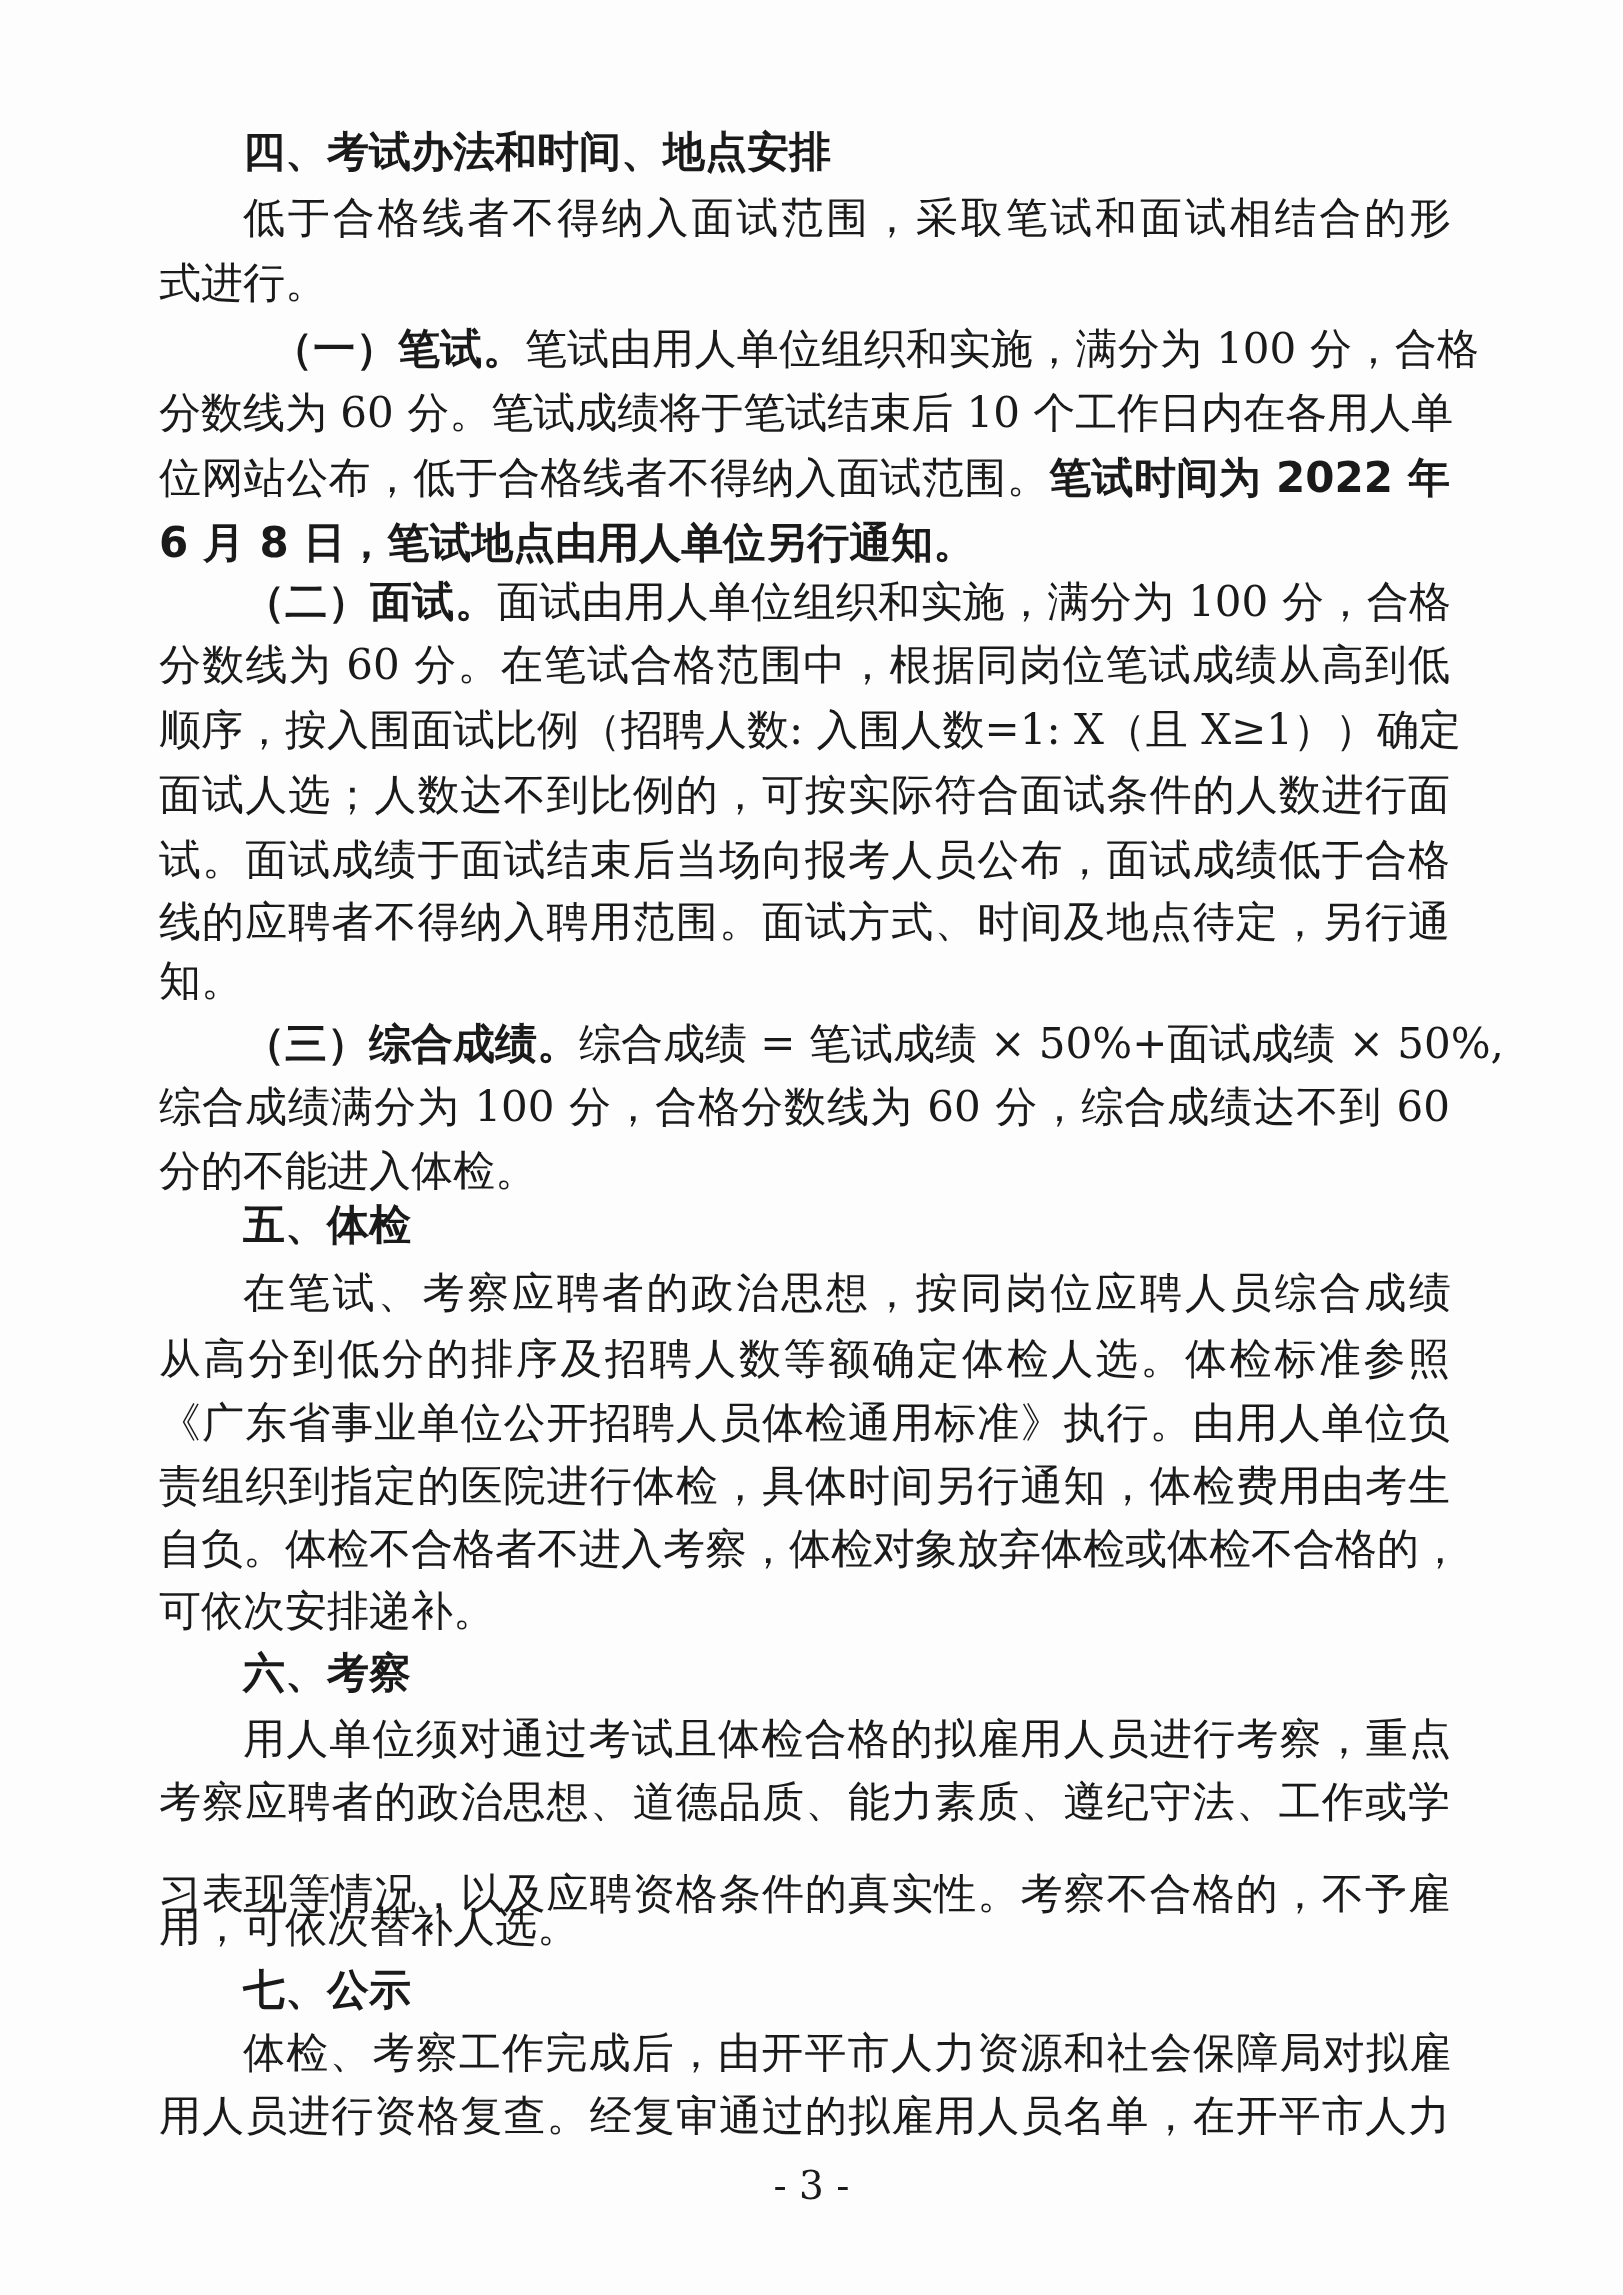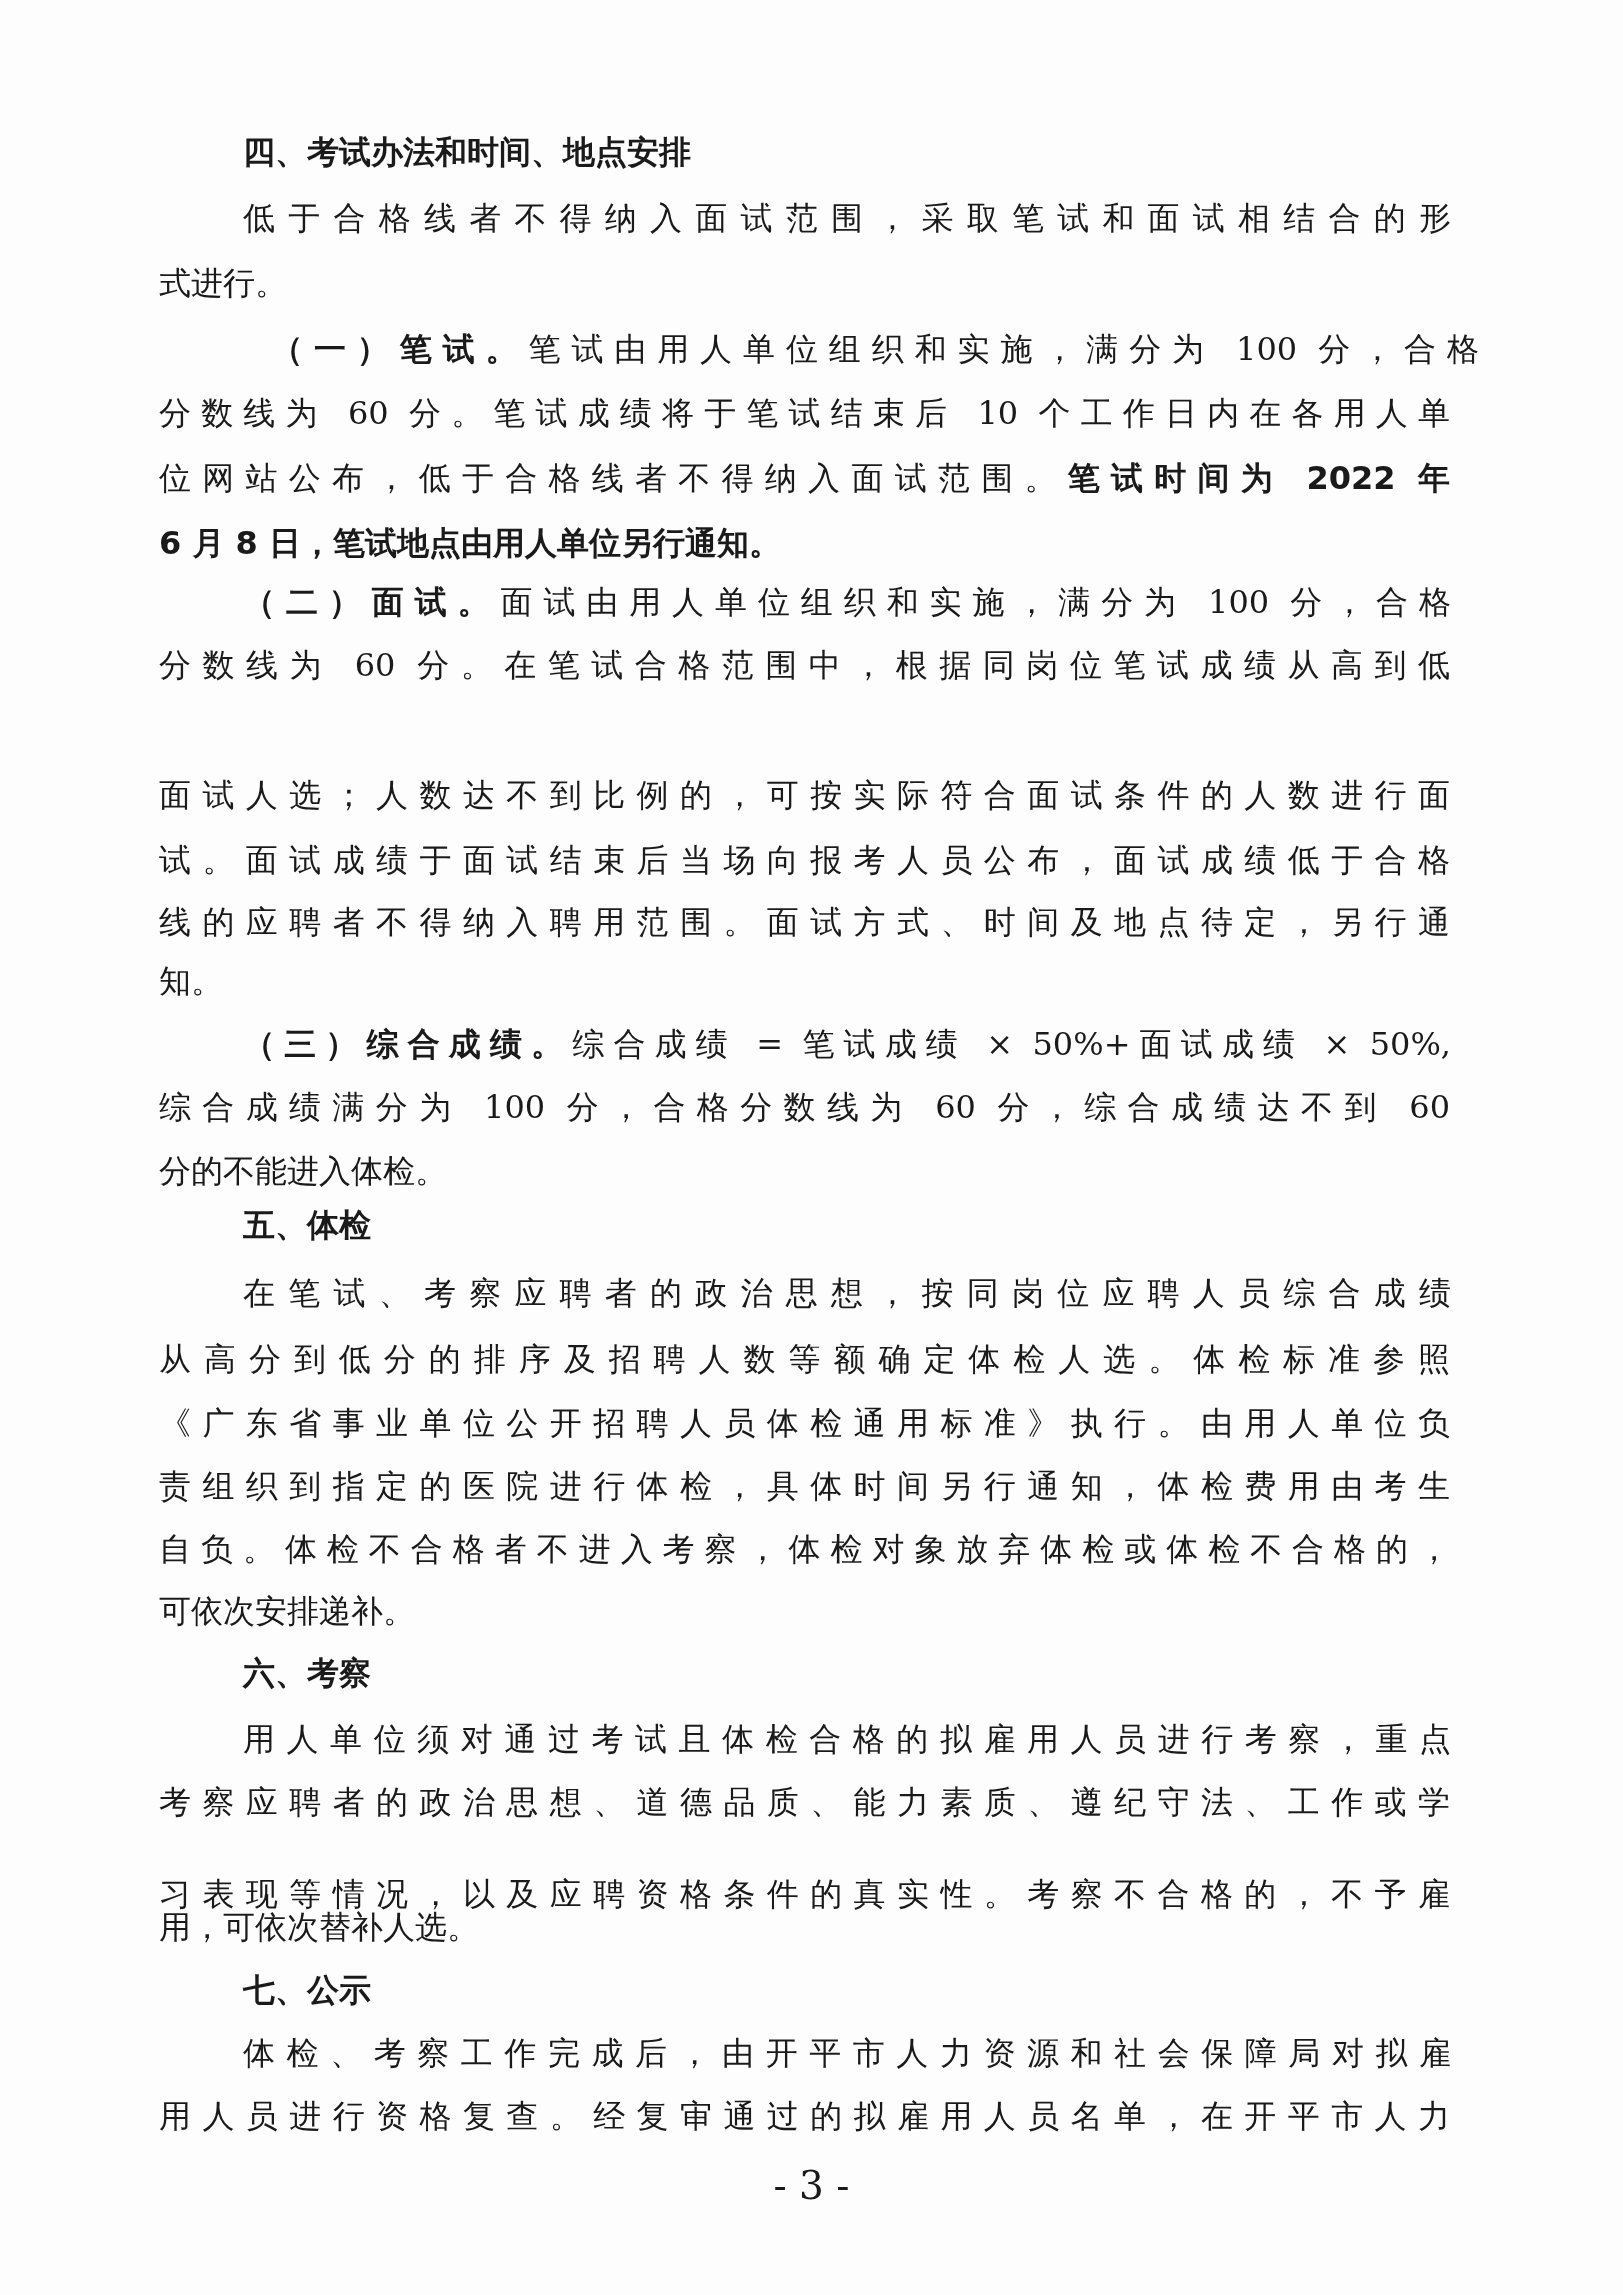--- a/index.html
+++ b/index.html
@@ -1,39 +1,40 @@
 <!DOCTYPE html>
 <html style="font-size:10.5px"><head>
 <meta charset="utf-8">
 <style>
   html,body{margin:0;padding:0;background:#fff;}
   body{width:1623px;height:2295px;position:relative;overflow:hidden;
        font-family:"DejaVu Serif","Liberation Serif",serif;color:#1a1a1a;}
   .page{position:absolute;left:0;top:0;width:1623px;height:2295px;background:#fdfdfd;}
-  .line{position:absolute;left:159px;width:1291px;height:52px;font-size:32px;line-height:52px;
+  .line{position:absolute;left:159px;width:1291px;height:52px;font-size:42px;line-height:52px;
         white-space:nowrap;text-align:justify;text-align-last:justify;}
   .line.indent{left:243px;width:1208px;}
   .line.last{text-align-last:left;}
   .heading{font-family:"DejaVu Sans","Liberation Sans",sans-serif;font-weight:bold;}
   .b{font-weight:bold;font-family:"DejaVu Sans","Liberation Sans",sans-serif;}
   .pagenum{position:absolute;left:0;width:1623px;text-align:center;top:2160px;font-size:39px;line-height:52px;}
 </style>
 </head>
 <body>
 
 <div class="page" id="page">
     <div class="line indent last heading" style="top: 126px;"><span>四、考试办法和时间、地点安排</span></div>
     <div class="line indent" style="top: 192px;"><span>低于合格线者不得纳入面试范围，采取笔试和面试相结合的形</span></div>
     <div class="line last" style="top: 257px;"><span>式进行。</span></div>
     <div class="line indent" style="top: 323px; margin-left: 28px;"><span class="b">（一）笔试。</span><span>笔试由用人单位组织和实施，满分为 100 分，合格</span></div>
     <div class="line" style="top: 387px;"><span>分数线为 60 分。笔试成绩将于笔试结束后 10 个工作日内在各用人单</span></div>
     <div class="line" style="top: 452px;"><span>位网站公布，低于合格线者不得纳入面试范围。</span><span class="b">笔试时间为 2022 年</span></div>
     <div class="line last" style="top: 517px;"><span class="b">6 月 8 日，笔试地点由用人单位另行通知。</span><span></span></div>
     <div class="line indent" style="top: 576px;"><span class="b">（二）面试。</span><span>面试由用人单位组织和实施，满分为 100 分，合格</span></div>
     <div class="line" style="top: 639px;"><span>分数线为 60 分。在笔试合格范围中，根据同岗位笔试成绩从高到低</span></div>
+    <div class="line" style="top: 704px;"><span>顺序，按入围面试比例（招聘人数: 入围人数=1: X（且 X≥1））确定</span></div>
     <div class="line" style="top: 769px;"><span>面试人选；人数达不到比例的，可按实际符合面试条件的人数进行面</span></div>
     <div class="line" style="top: 834px;"><span>试。面试成绩于面试结束后当场向报考人员公布，面试成绩低于合格</span></div>
     <div class="line" style="top: 896px;"><span>线的应聘者不得纳入聘用范围。面试方式、时间及地点待定，另行通</span></div>
     <div class="line last" style="top: 955px;"><span>知。</span></div>
     <div class="line indent" style="top: 1018px;"><span class="b">（三）综合成绩。</span><span>综合成绩 = 笔试成绩 × 50%+面试成绩 × 50%,</span></div>
     <div class="line" style="top: 1081px;"><span>综合成绩满分为 100 分，合格分数线为 60 分，综合成绩达不到 60</span></div>
     <div class="line last" style="top: 1145px;"><span>分的不能进入体检。</span></div>
     <div class="line indent last heading" style="top: 1199px;"><span>五、体检</span></div>
     <div class="line indent" style="top: 1267px;"><span>在笔试、考察应聘者的政治思想，按同岗位应聘人员综合成绩</span></div>
     <div class="line" style="top: 1333px;"><span>从高分到低分的排序及招聘人数等额确定体检人选。体检标准参照</span></div>

